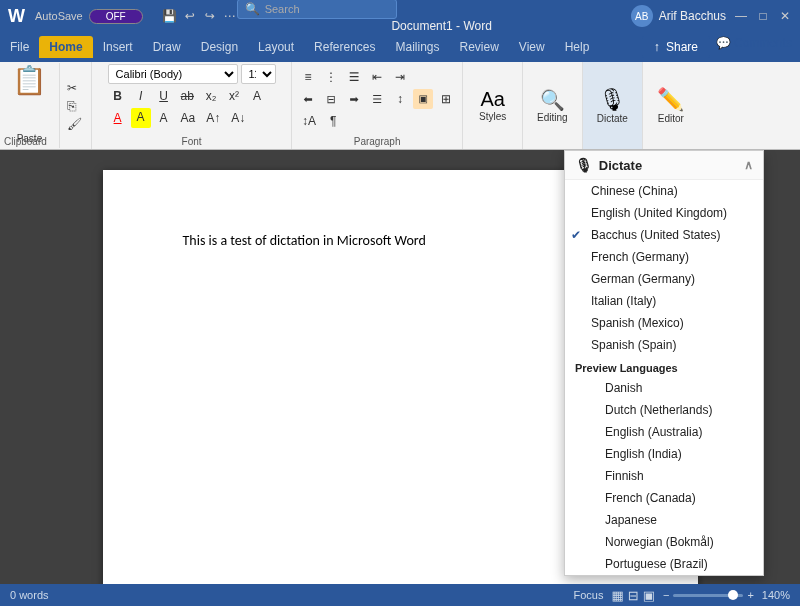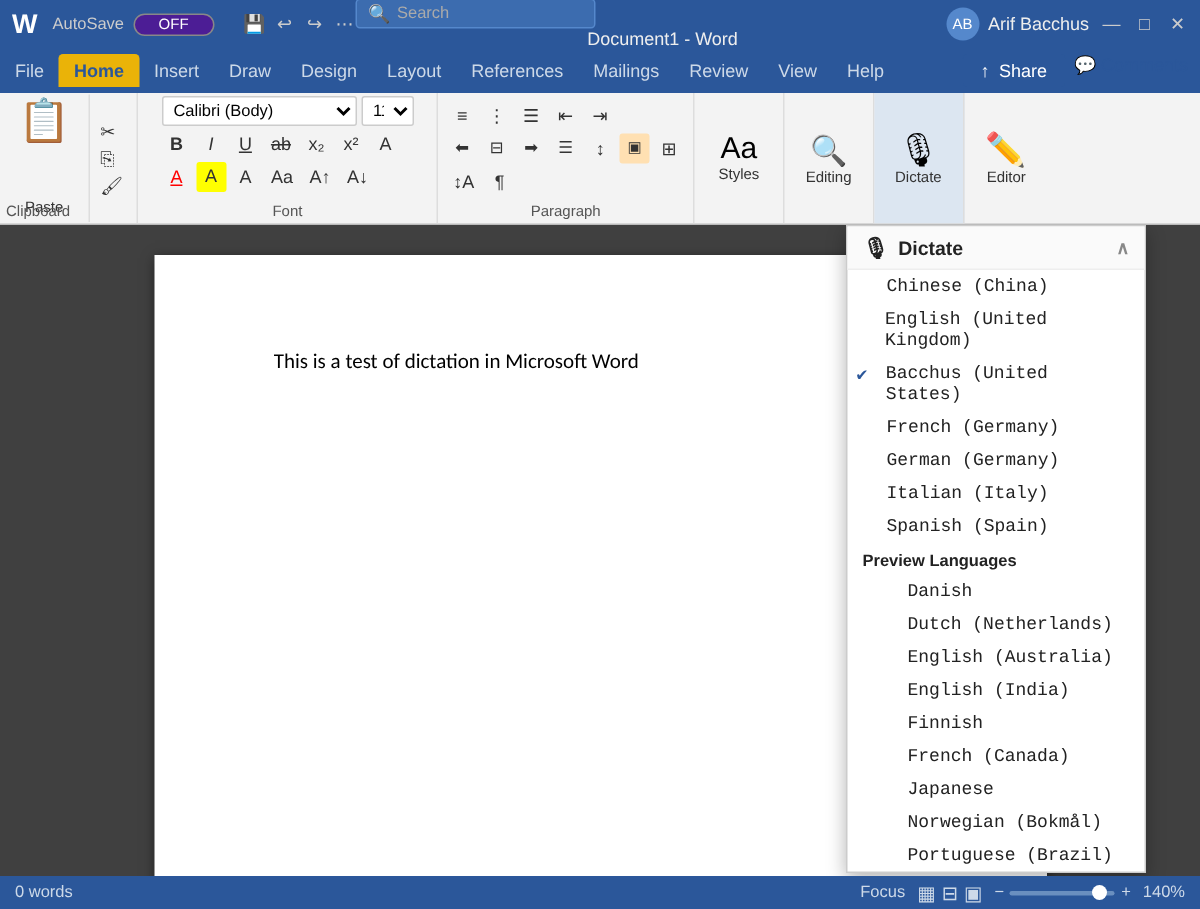--- a/index.html
+++ b/index.html
@@ -201,21 +201,20 @@
       font-size: 13px;
       border-bottom: 1px solid #eee;
       background: #fafafa;
     }
     .dropdown-item {
       padding: 4px 12px 4px 20px;
       cursor: pointer;
       display: flex;
       align-items: flex-start;
       gap: 6px;
-      font-family: Liberation Mono, monospace;
     }
     .dropdown-item.checked { padding-left: 6px; }
     .dropdown-item .check { color: #2b579a; font-size: 12px; width: 14px; }
     .section-label {
       padding: 6px 10px 3px;
       font-weight: 700;
       font-size: 11px;
       color: #222;
     }
 
@@ -495,20 +494,24 @@
       <div class="dropdown-item checked">
         <span class="check"> </span>
         <span>German (Germany)</span>
       </div>
       <div class="dropdown-item checked">
         <span class="check"> </span>
         <span>Italian (Italy)</span>
       </div>
       <div class="dropdown-item checked">
         <span class="check"> </span>
+        <span>Spanish (Mexico)</span>
+      </div>
+      <div class="dropdown-item checked">
+        <span class="check"> </span>
         <span>Spanish (Spain)</span>
       </div>
     </div>
 
     <div class="section-label">Preview Languages</div>
 
     <div>
       <div class="dropdown-item">
         <span class="check"> </span>
         <span>Danish</span>

